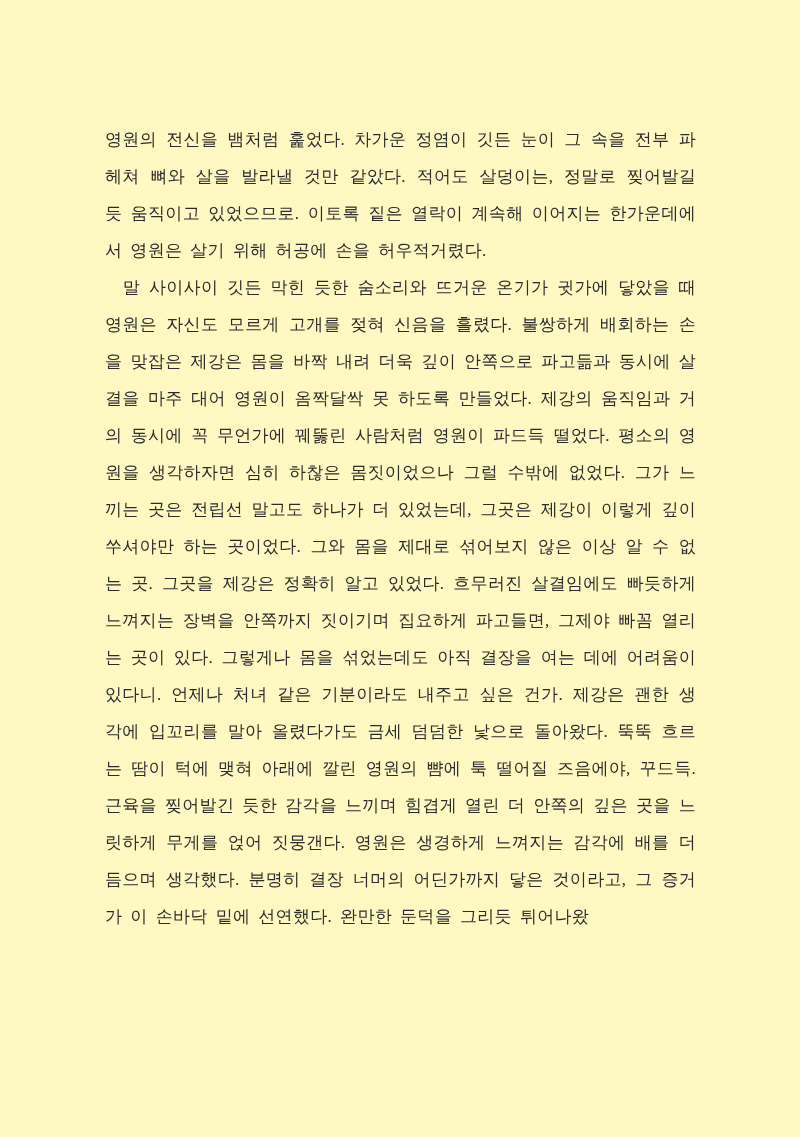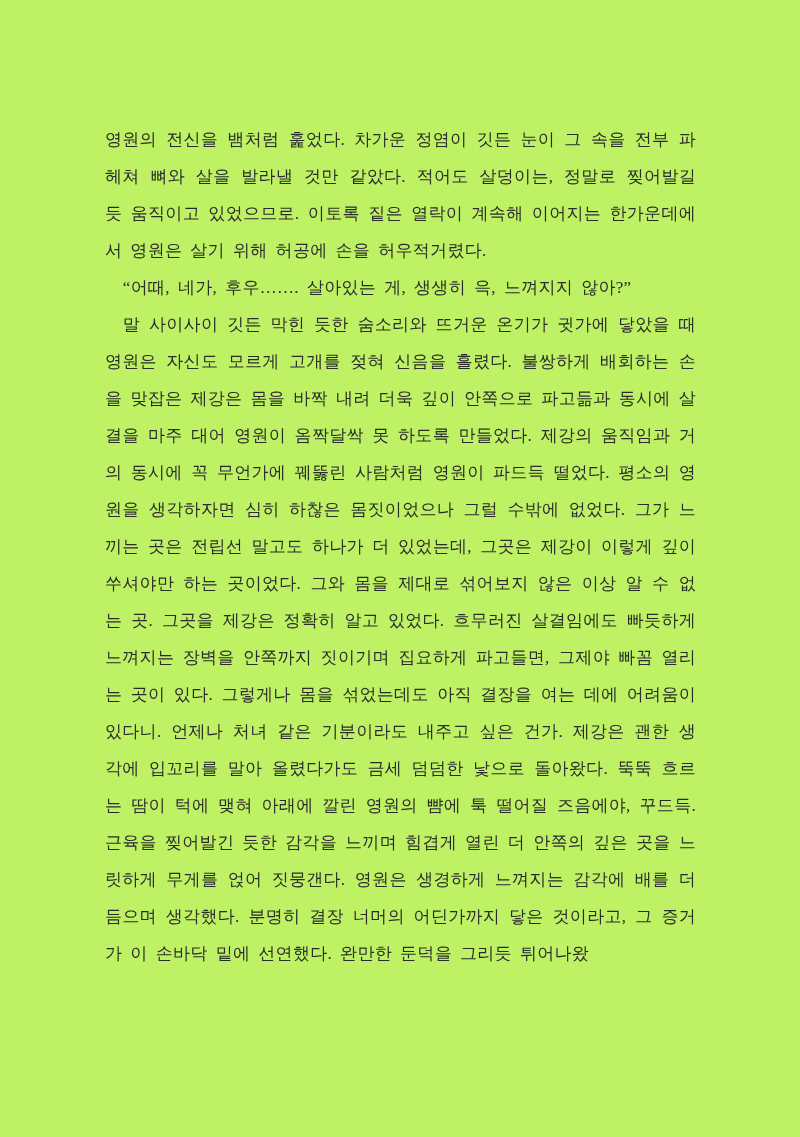--- a/index.html
+++ b/index.html
@@ -4,21 +4,21 @@
 <style>
   html, body {
     margin: 0;
     padding: 0;
     background: #ffffff;
   }
   .page {
     position: relative;
     width: 800px;
     height: 1137px;
-    background: #bef264;
+    background: #fef9c3;
     overflow: hidden;
     font-family: "Liberation Serif", "DejaVu Serif", serif;
   }
   .text-block {
     position: absolute;
     left: 105px;
     top: 121px;
     width: 591px;
     color: #2b2b2b;
     font-size: 17px;
@@ -35,16 +35,15 @@
   p.para.indent {
     text-indent: 1.05em;
   }
 </style>
 </head>
 <body>
 
 <div class="page">
   <div class="text-block">
     <p class="para">영원의 전신을 뱀처럼 훑었다. 차가운 정염이 깃든 눈이 그 속을 전부 파헤쳐 뼈와 살을 발라낼 것만 같았다. 적어도 살덩이는, 정말로 찢어발길 듯 움직이고 있었으므로. 이토록 짙은 열락이 계속해 이어지는 한가운데에서 영원은 살기 위해 허공에 손을 허우적거렸다.</p>
-    <p class="para indent">“어때, 네가, 후우……. 살아있는 게, 생생히 윽, 느껴지지 않아?”</p>
     <p class="para indent">말 사이사이 깃든 막힌 듯한 숨소리와 뜨거운 온기가 귓가에 닿았을 때 영원은 자신도 모르게 고개를 젖혀 신음을 흘렸다. 불쌍하게 배회하는 손을 맞잡은 제강은 몸을 바짝 내려 더욱 깊이 안쪽으로 파고듦과 동시에 살결을 마주 대어 영원이 옴짝달싹 못 하도록 만들었다. 제강의 움직임과 거의 동시에 꼭 무언가에 꿰뚫린 사람처럼 영원이 파드득 떨었다. 평소의 영원을 생각하자면 심히 하찮은 몸짓이었으나 그럴 수밖에 없었다. 그가 느끼는 곳은 전립선 말고도 하나가 더 있었는데, 그곳은 제강이 이렇게 깊이 쑤셔야만 하는 곳이었다. 그와 몸을 제대로 섞어보지 않은 이상 알 수 없는 곳. 그곳을 제강은 정확히 알고 있었다. 흐무러진 살결임에도 빠듯하게 느껴지는 장벽을 안쪽까지 짓이기며 집요하게 파고들면, 그제야 빠꼼 열리는 곳이 있다. 그렇게나 몸을 섞었는데도 아직 결장을 여는 데에 어려움이 있다니. 언제나 처녀 같은 기분이라도 내주고 싶은 건가. 제강은 괜한 생각에 입꼬리를 말아 올렸다가도 금세 덤덤한 낯으로 돌아왔다. 뚝뚝 흐르는 땀이 턱에 맺혀 아래에 깔린 영원의 뺨에 툭 떨어질 즈음에야, 꾸드득. 근육을 찢어발긴 듯한 감각을 느끼며 힘겹게 열린 더 안쪽의 깊은 곳을 느릿하게 무게를 얹어 짓뭉갠다. 영원은 생경하게 느껴지는 감각에 배를 더듬으며 생각했다. 분명히 결장 너머의 어딘가까지 닿은 것이라고, 그 증거가 이 손바닥 밑에 선연했다. 완만한 둔덕을 그리듯 튀어나왔</p>
   </div>
 </div>
 
 </body></html>

